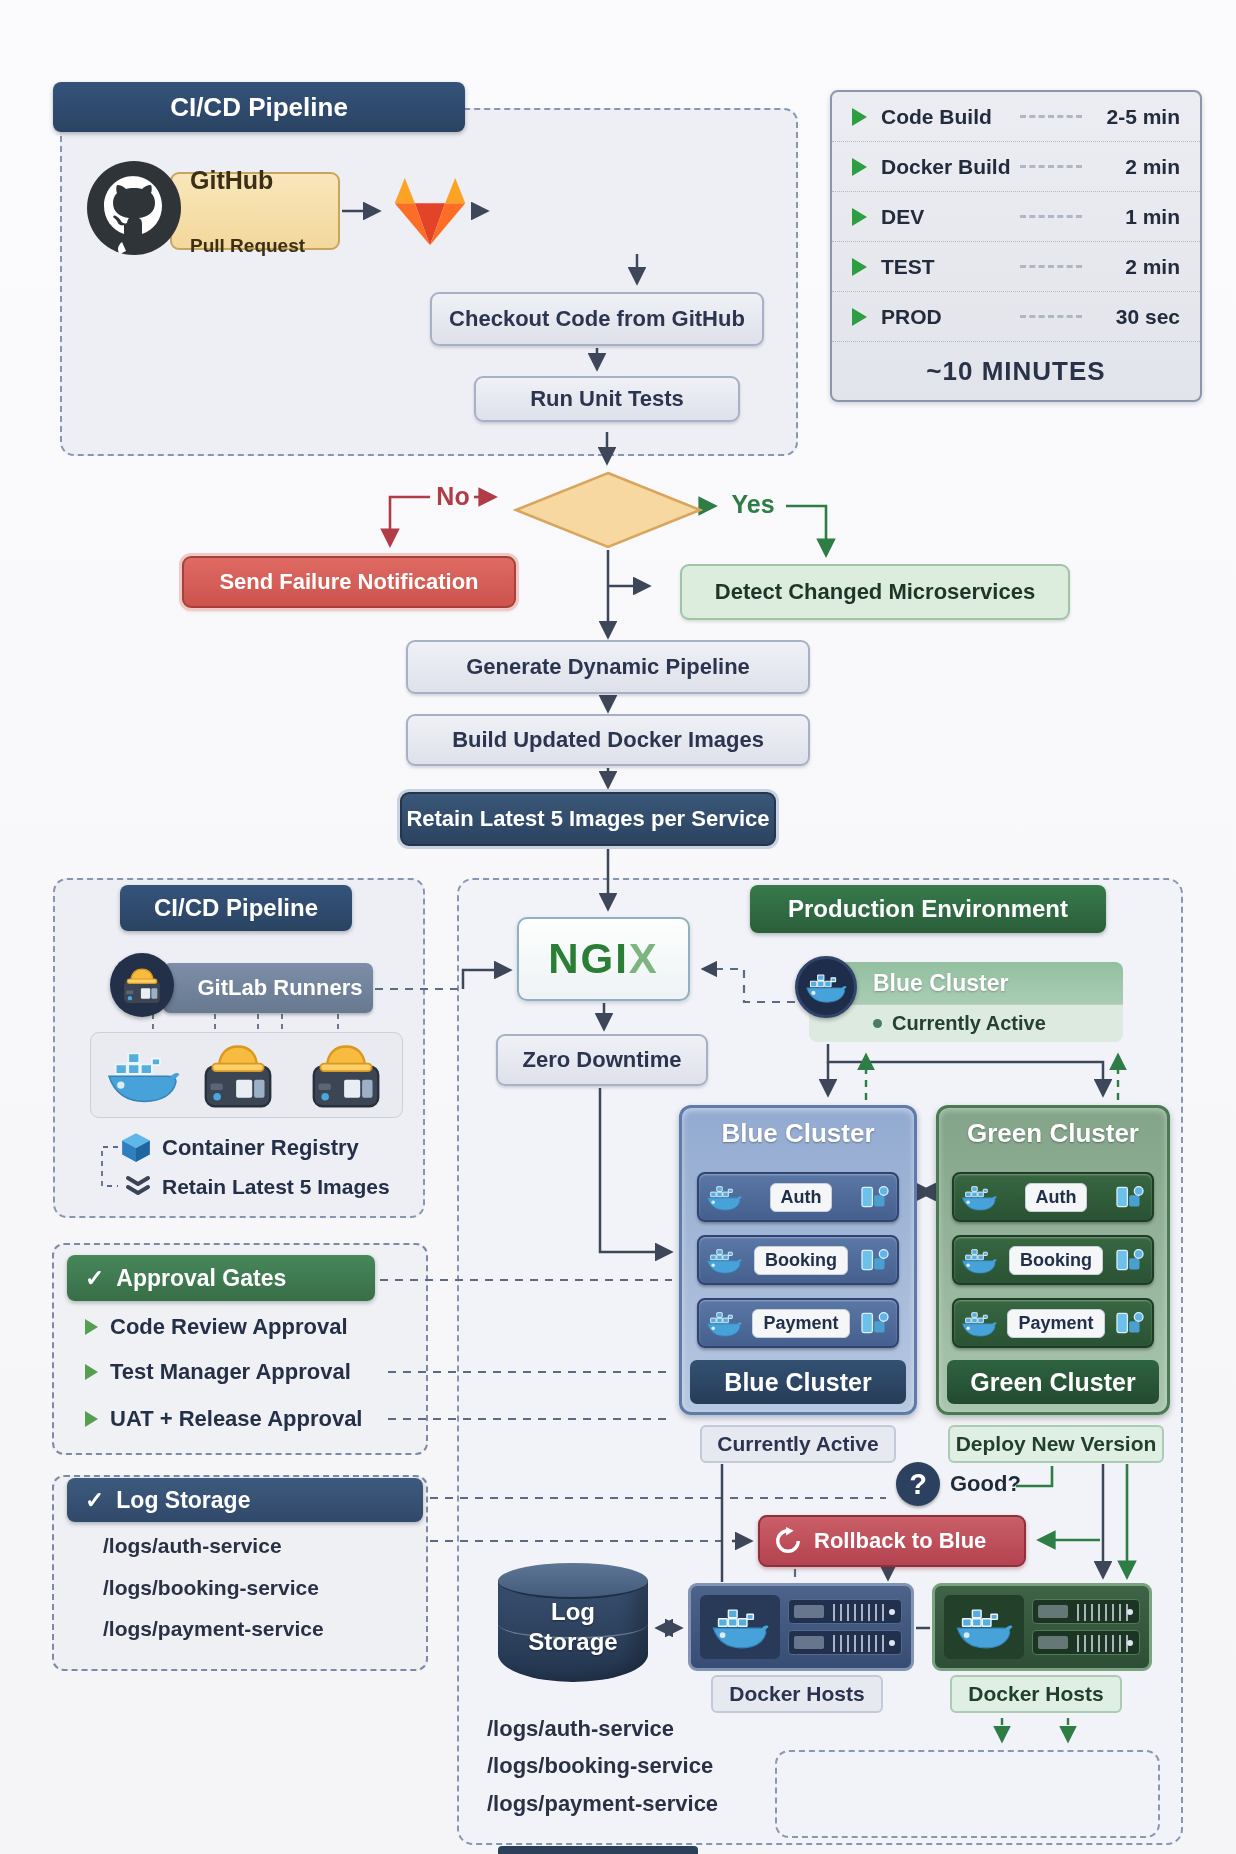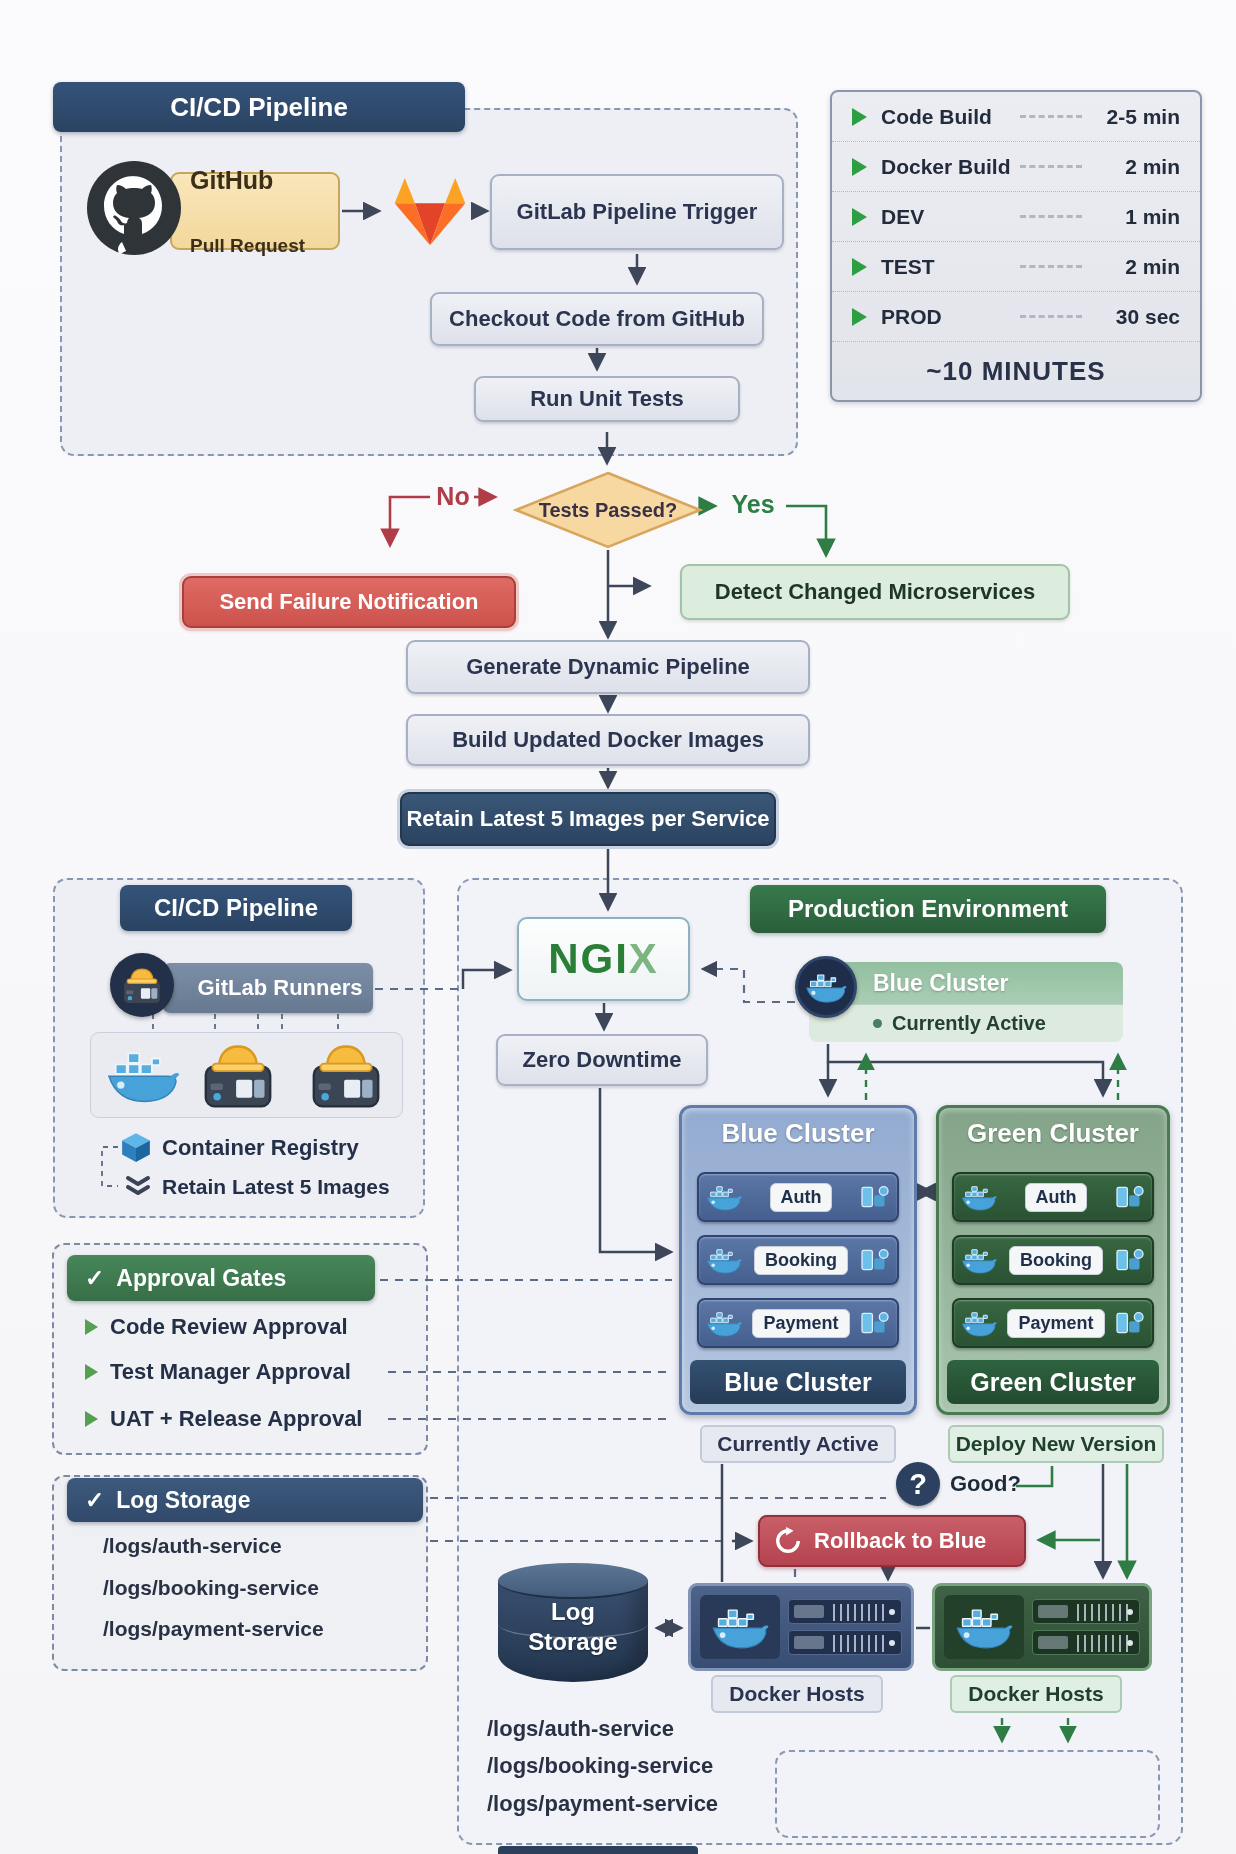--- a/index.html
+++ b/index.html
@@ -234,23 +234,20 @@
     <div style="font-size:19px;font-weight:bold;">Pull Request</div>
   </div>
   <svg class="abs" style="left:84px;top:158px;z-index:4;" width="100" height="100">
       <use href="#octocat"></use>
     </svg>
 
   <svg class="abs" style="left:388px;top:168px;z-index:4;" width="84" height="84">
       <use href="#tanuki"></use>
     </svg>
 
-  <div class="abs box-light" style="left:490px;top:174px;width:294px;height:76px;font-size:22px;">
-    <span>GitLab Pipeline Trigger</span>
-  </div>
   <div class="abs box-light" style="left:430px;top:292px;width:334px;height:54px;font-size:22px;">
     <span>Checkout Code from GitHub</span>
   </div>
   <div class="abs box-light" style="left:474px;top:376px;width:266px;height:46px;font-size:22px;">
     <span>Run Unit Tests</span>
   </div>
 
   <div class="abs timing" style="left:830px;top:90px;width:372px;height:312px;">
     <div class="t-row">
       <span class="play"></span>
@@ -281,24 +278,23 @@
       <span>PROD</span>
       <span class="t-leader"></span>
       <span class="t-val">30 sec</span>
     </div>
     <div class="t-total">~10 MINUTES</div>
   </div>
 
   <svg class="abs" style="left:513px;top:470px;z-index:4;" width="190" height="80">
     <polygon points="95,3 187,40 95,77 3,40" fill="#f7d8a0" stroke="#d8a55c" stroke-width="2.5"></polygon>
   </svg>
-  <div class="abs" style="left:513px;top:470px;width:190px;height:80px;display:flex;align-items:center;justify-content:center;font-weight:bold;font-size:20px;color:#3b3046;z-index:5;">Tests Passed?</div>
   <div class="abs" style="left:432px;top:482px;width:42px;text-align:center;font-weight:bold;font-size:25px;color:#b03c47;z-index:4;">No</div>
   <div class="abs" style="left:722px;top:490px;width:62px;text-align:center;font-weight:bold;font-size:25px;color:#2e7d45;z-index:4;">Yes</div>
-  <div class="abs box-red" style="left:182px;top:556px;width:334px;height:52px;font-size:22px;margin-top:20px;">
+  <div class="abs box-red" style="left:182px;top:556px;width:334px;height:52px;font-size:22px;">
     <span>Send Failure Notification</span>
   </div>
   <div class="abs box-green" style="left:658px;top:564px;width:390px;height:56px;font-size:22px;">
     <span>Detect Changed Microservices</span>
   </div>
 
   <div class="abs box-light" style="left:406px;top:640px;width:404px;height:54px;font-size:22px;">
     <span>Generate Dynamic Pipeline</span>
   </div>
   <div class="abs box-light" style="left:406px;top:714px;width:404px;height:52px;font-size:22px;">

